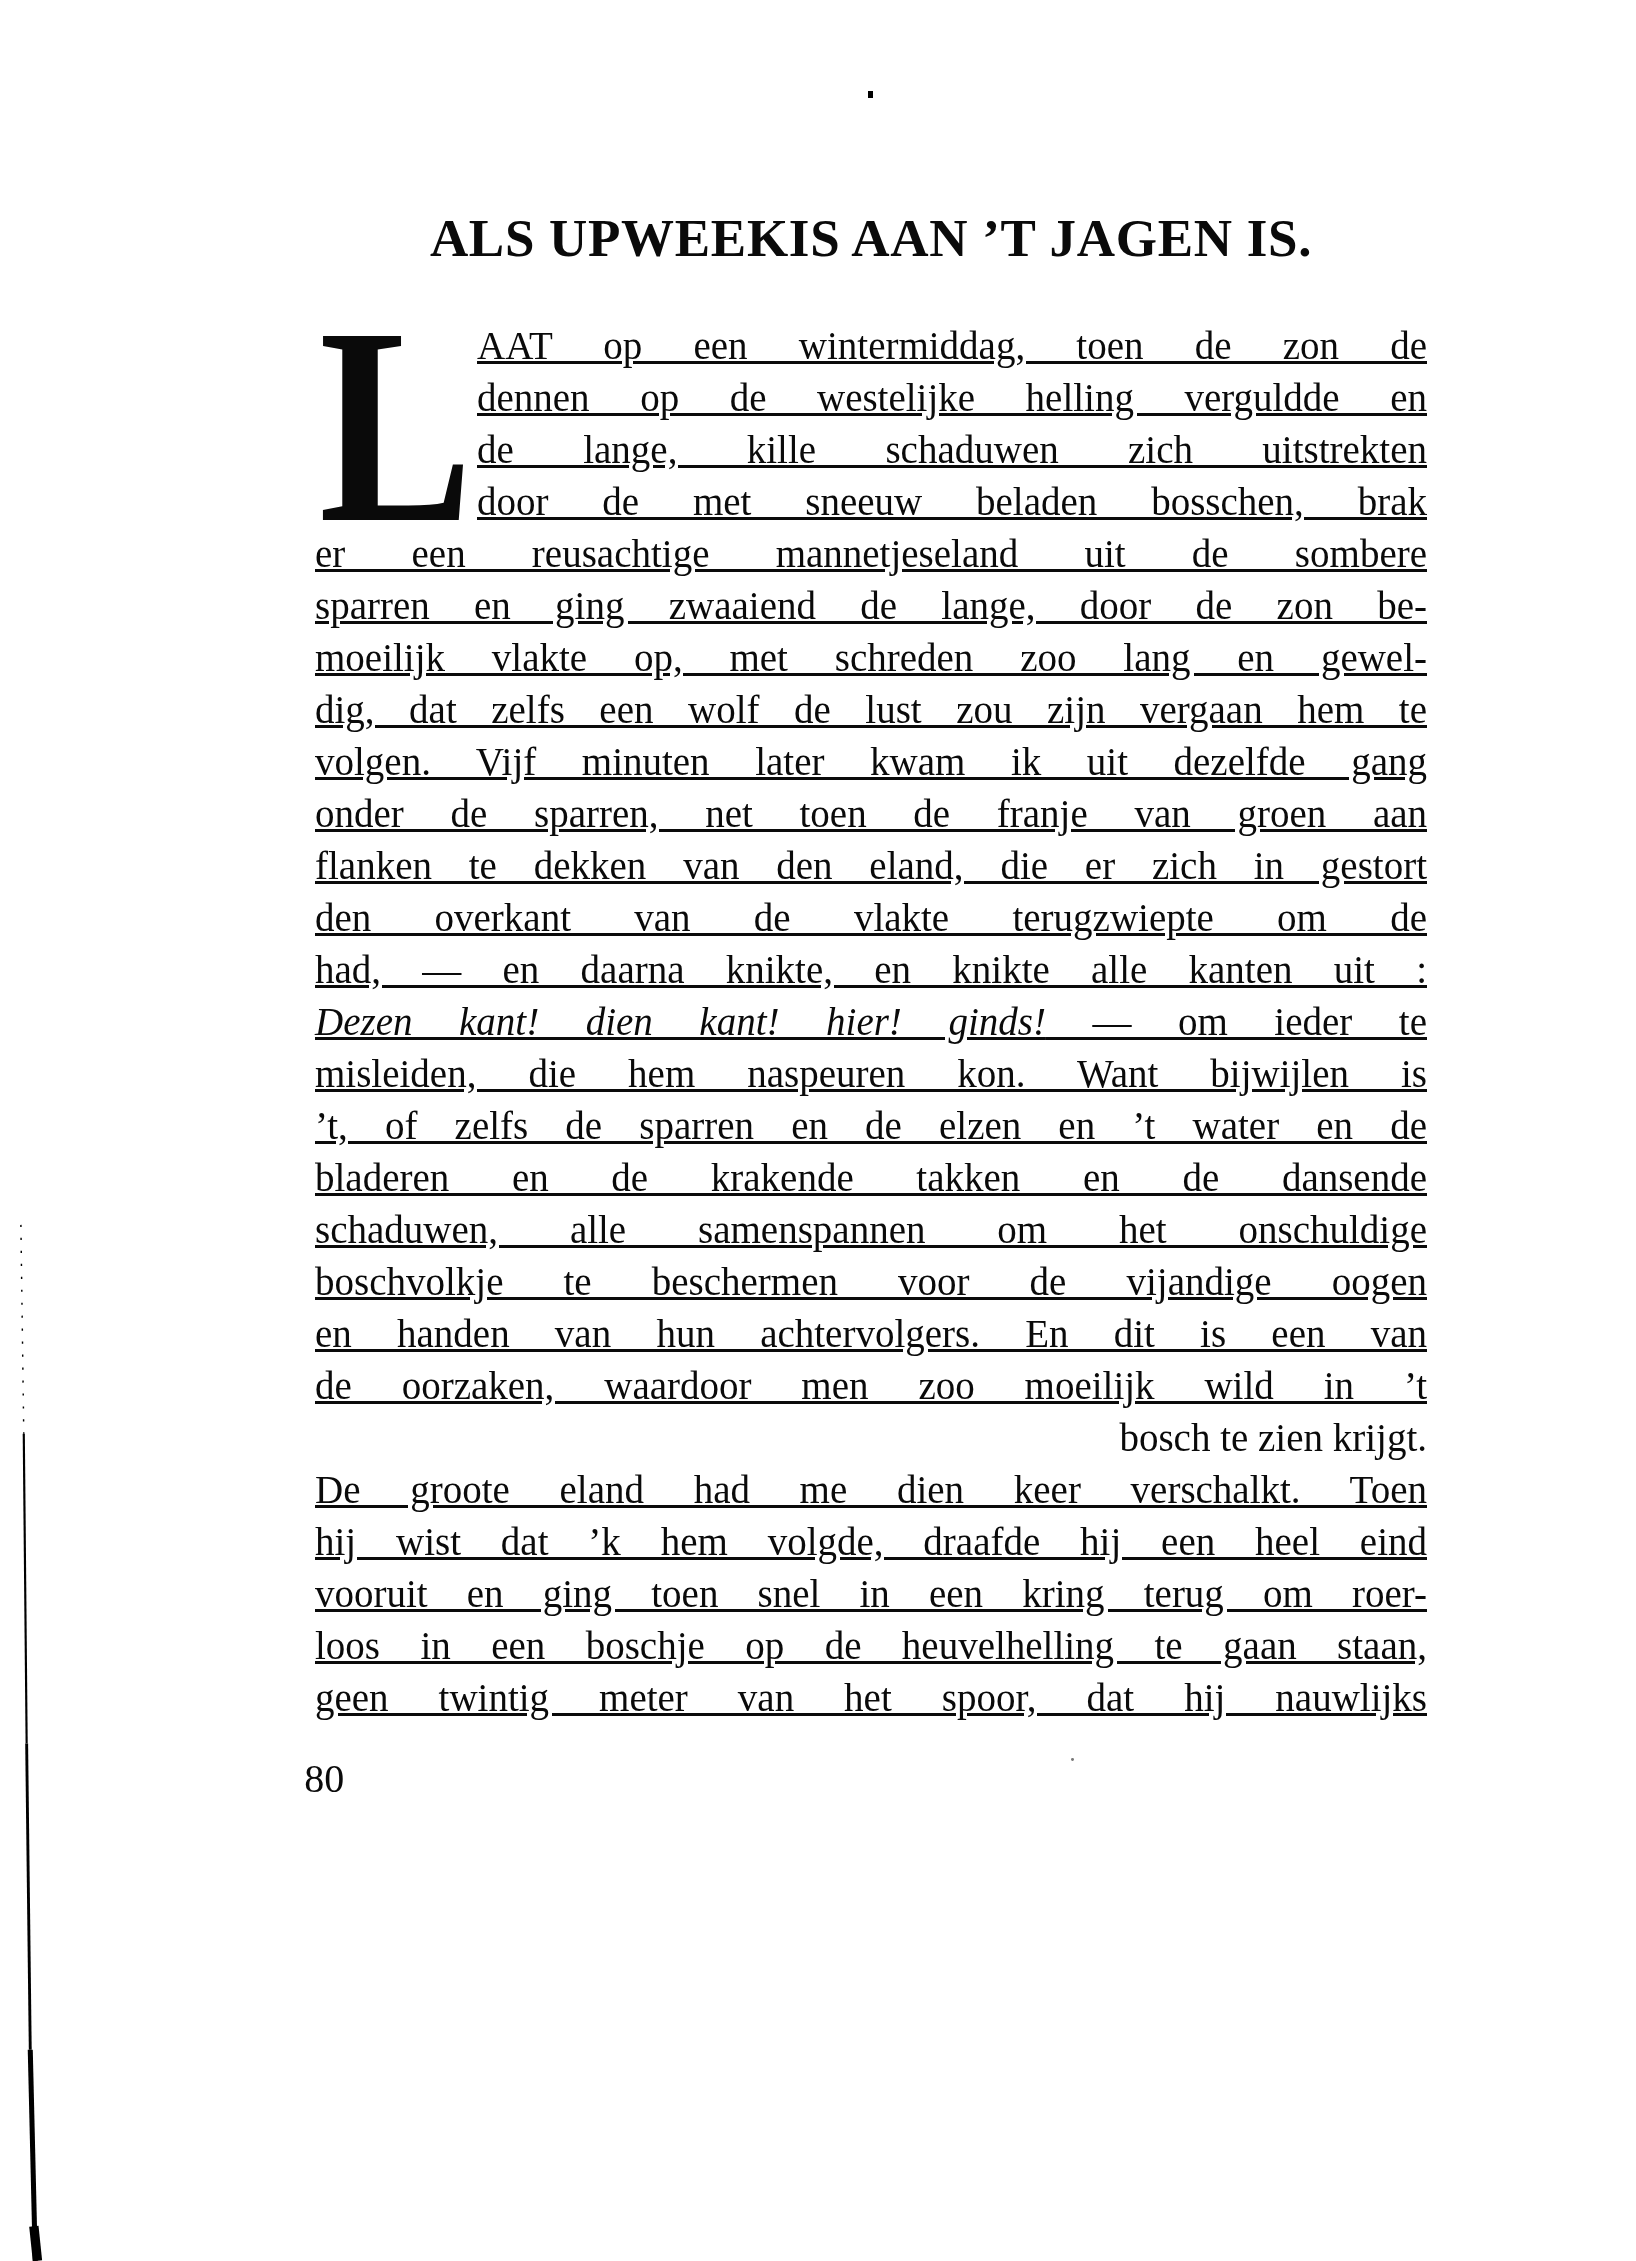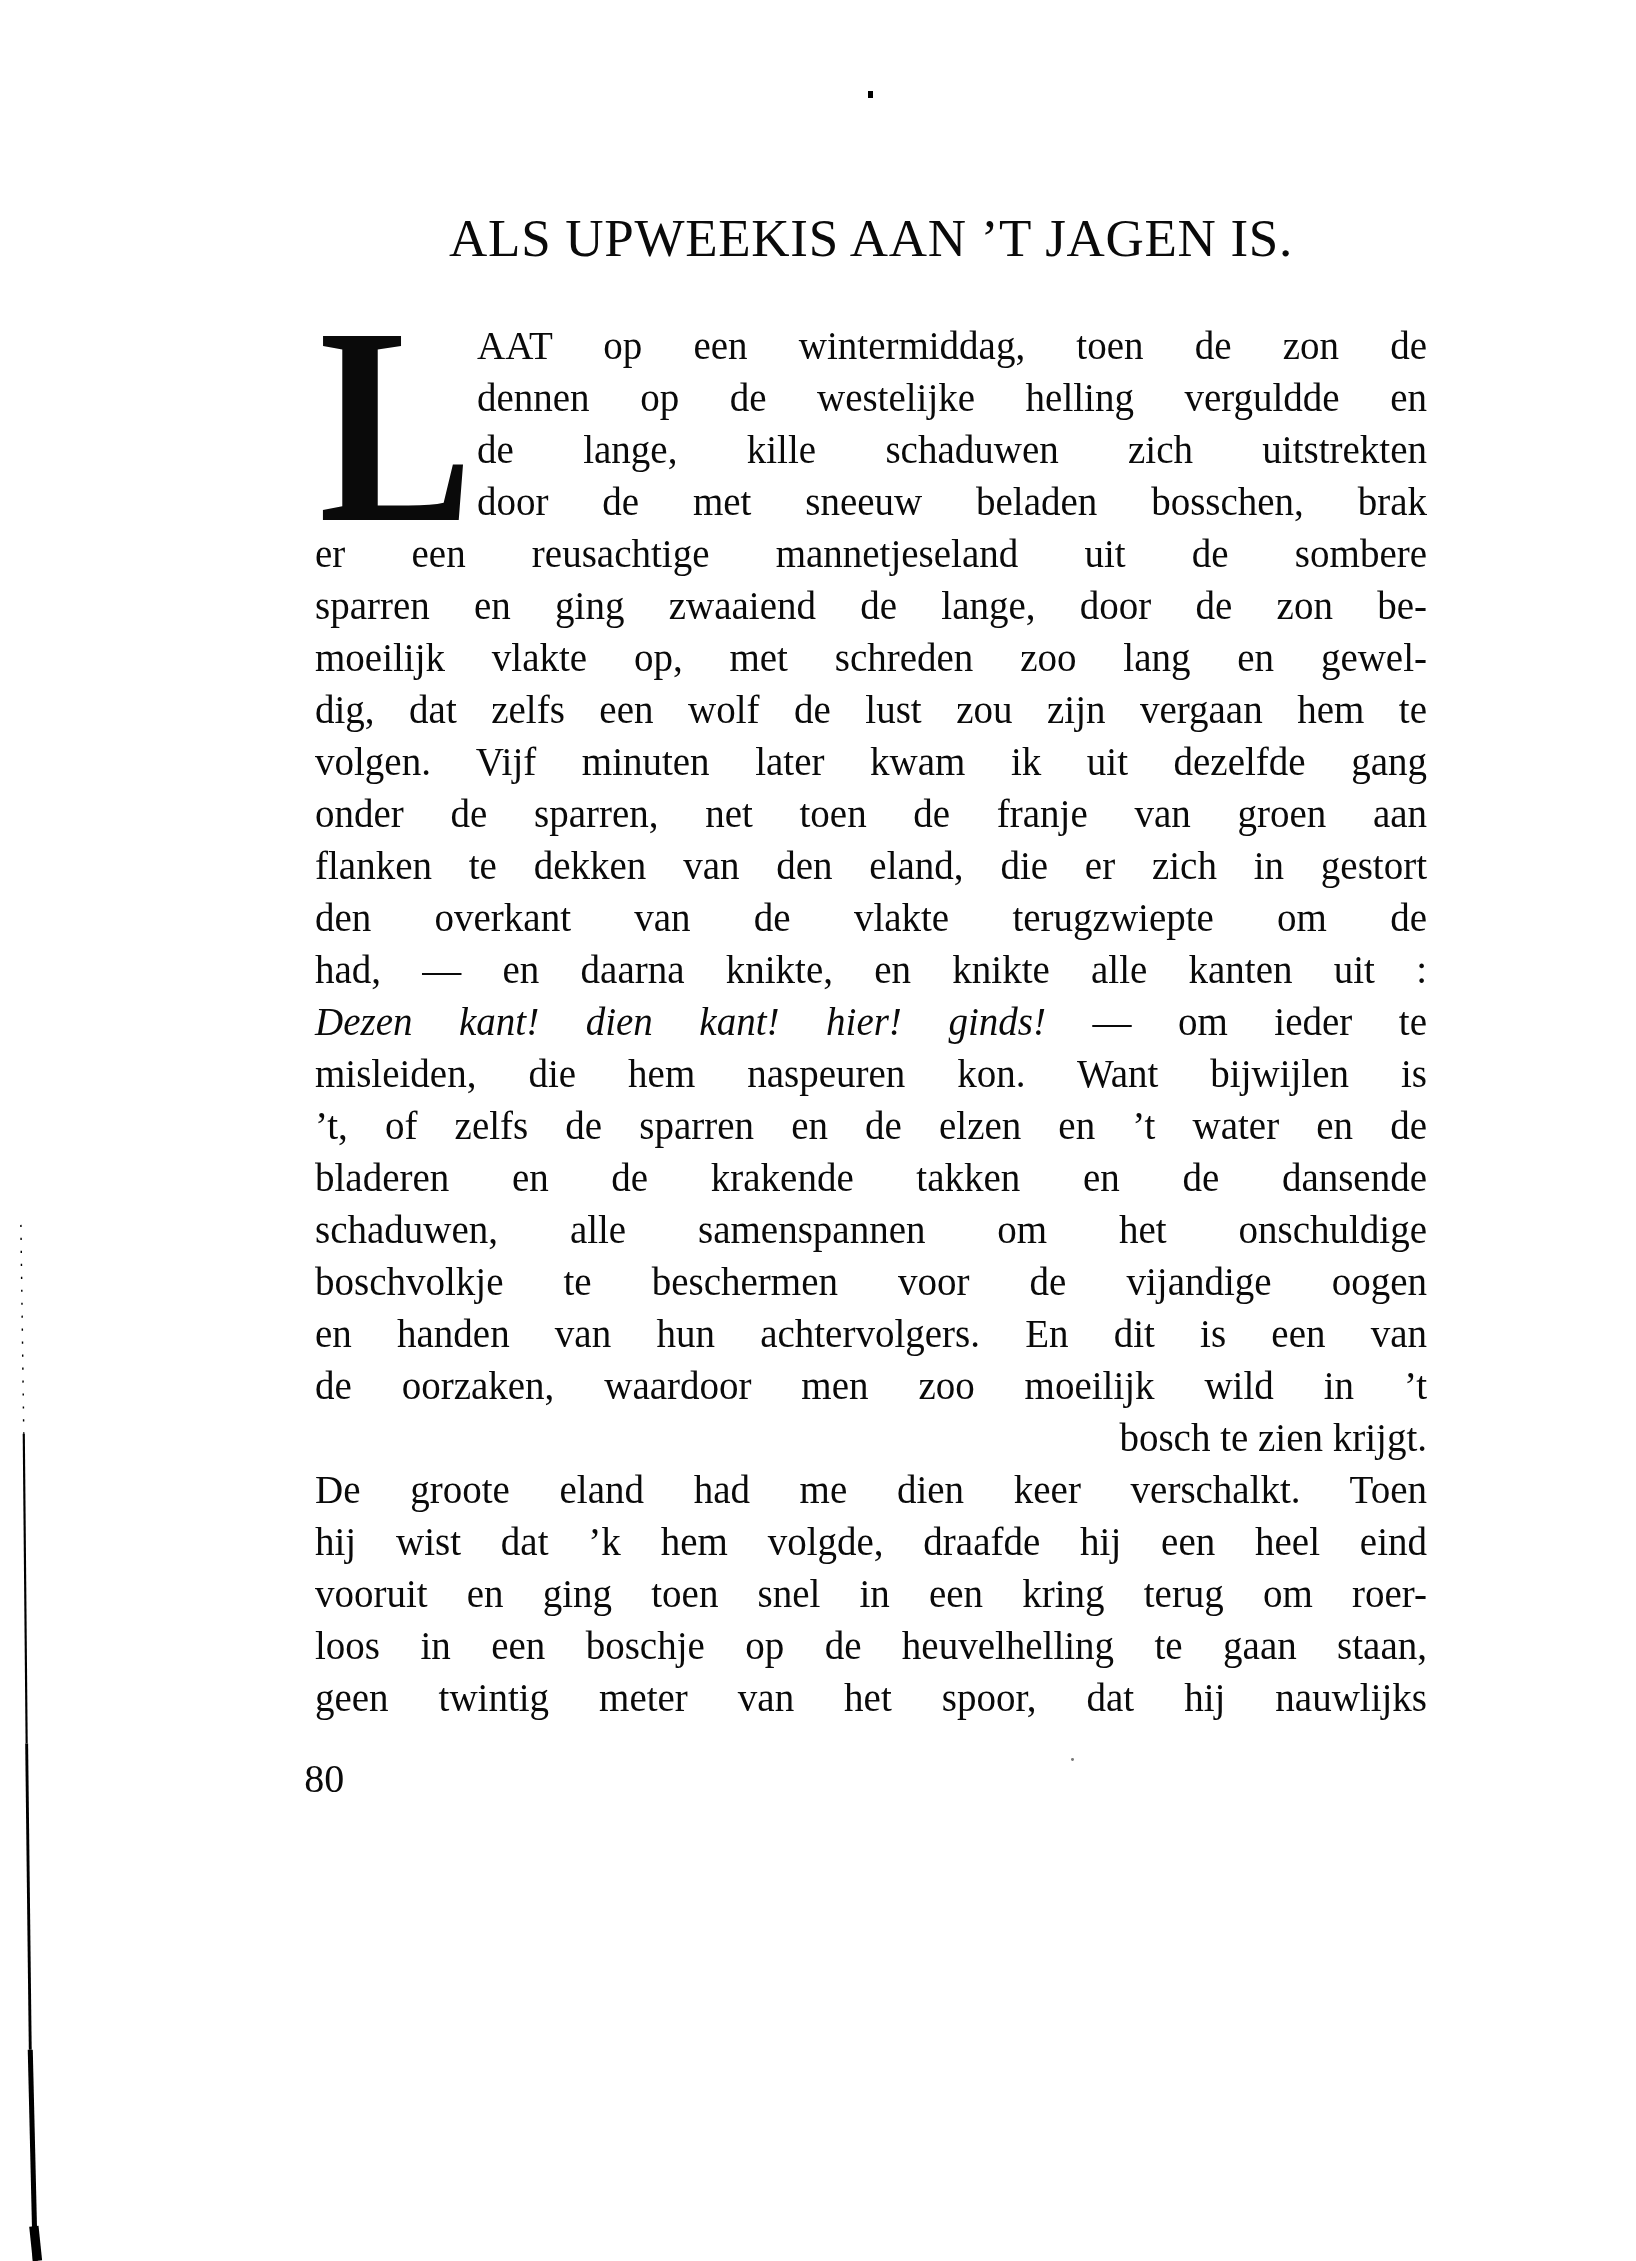--- a/index.html
+++ b/index.html
@@ -10,37 +10,37 @@
     overflow:hidden;
     font-family:"Liberation Serif","DejaVu Serif",serif;
     color:#0a0a0a;
   }
   .gutter-svg { position:absolute; left:0; top:0; pointer-events:none; }
   .speck { position:absolute; background:#000; }
   .speck-1 { left:868px; top:91px; width:5px; height:6.5px; }
   .speck-2 { left:1071px; top:1758px; width:2.9px; height:2.9px; background:#777; border-radius:50%; }
   .content { position:absolute; left:315px; top:209px; width:1112px; }
   .title {
-    margin:0; font-weight:normal;
+    margin:0; font-weight:bold;
     font-size:53px; line-height:58px;
     text-align:center; letter-spacing:0.7px; white-space:nowrap;
   }
   .body {
     position:relative;
     margin-top:53px;
     font-size:39px; line-height:52px;
   }
   .dropcap {
     position:absolute; left:4.3px; top:10px;
     font-size:281px; line-height:191px;
     font-weight:bold;
     transform:scaleX(0.82); transform-origin:0 0;
     letter-spacing:0;
   }
-  .jline { text-align:justify; text-align-last:justify; }
+  .jline { text-align:justify; text-align-last:justify;text-decoration:underline; }
   .line  { text-align:right; }
   .ind   { margin-left:162px; }
   .em-run { font-style:italic; }
   .page-number {
     position:absolute; left:-10.8px; top:1548px;
     font-size:40px; line-height:43px;
   }
 </style>
 </head>
 <body>

